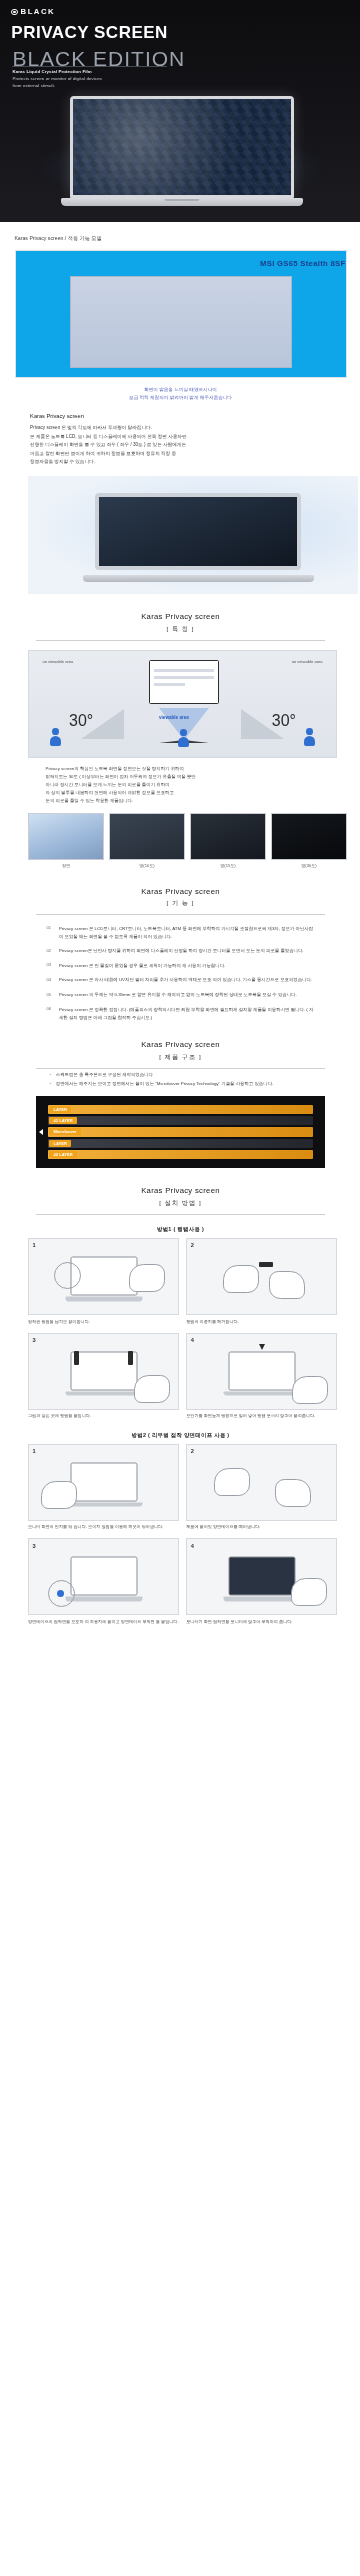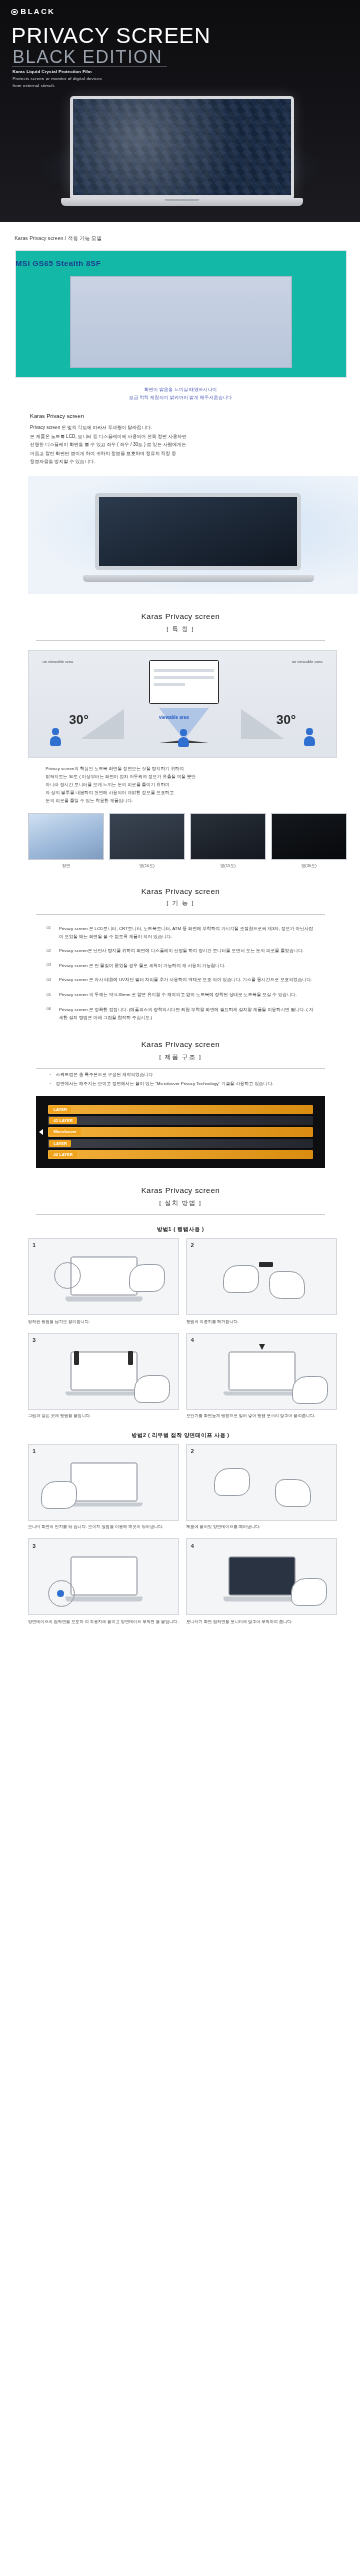--- a/index.html
+++ b/index.html
@@ -27,26 +27,26 @@
     display:inline-block; width:6.7px; height:6.7px; border:1px solid #fff;
     border-radius:50%; margin-right:2.6px; vertical-align:-1px;
     position:relative;
   }
   .hero-logo .mark:after{
     content:""; position:absolute; left:1px; top:1px; width:2.6px; height:2.6px;
     background:#fff; border-radius:50%;
   }
   .hero-title {
     position:absolute; left:11.3px; top:24px;
-    color:#ffffff; font-size:22px; font-weight:normal; letter-spacing:0.5px;
+    color:#ffffff; font-size:17px; font-weight:bold; letter-spacing:0.5px;
     line-height:1.05;
   }
   .hero-sub {
     position:absolute; left:12.4px; top:47px;
-    color:#9aa2ad; font-size:18px; letter-spacing:1px; font-weight:normal;
+    color:#9aa2ad; font-size:21px; letter-spacing:1px; font-weight:normal;
   }
   .hero-desc {
     position:absolute; left:12.4px; top:68px;
     color:#c9cfd6; font-size:4.4px; line-height:1.6; letter-spacing:0.1px;
   }
   .hero-desc .b { font-weight:bold; color:#e8ecf1; }
   .hero-rule { position:absolute; left:12.4px; top:66px; width:155px; height:0.5px; background:#454a52; }
 
   .laptop {
     position:absolute; left:61px; top:96px; width:242px; height:117px;
@@ -95,22 +95,22 @@
     text-align:center; margin:18.5px 0 3.1px;
   }
   .sec-head .t1 { font-size:7.7px; color:#1a1a1a; letter-spacing:0.3px; }
   .sec-head .t2 { font-size:6.2px; color:#333; margin-top:3.6px; letter-spacing:1px; }
   .thin-line { width:289px; height:0.5px; background:#cfcfcf; margin:6.2px auto 0; }
 
   
   .model-sec { padding:13.4px 14.4px 2.1px; }
   .model-label { font-size:5.2px; color:#444; margin-bottom:7.2px; }
   .model-box {
-    width:332px; margin:8px auto; background:#14b8a6; border:0.5px solid #dfe3ea;
-    padding:7.2px 0 9.3px; text-align:left;
+    width:332px; margin:8px auto; background:#0ea5e9; border:0.5px solid #dfe3ea;
+    padding:7.2px 0 9.3px; text-align:right;
   }
   .model-name { color:#1b3f8f; font-size:7.7px; font-weight:bold; letter-spacing:0.3px; }
   .model-screen {
     width:222px; height:92px; margin:8.2px auto 0;
     background:linear-gradient(180deg,#c9d3e4,#b9c5da);
     border:0.5px solid #aab6cc;
   }
   .model-note { text-align:center; font-size:4.6px; color:#4b5bb5; line-height:1.7; margin:6.2px 0 0; }
 
   
@@ -118,21 +118,21 @@
     font-size:4.6px; color:#3b3b3b; line-height:1.85; margin:5.2px 0 0;
   }
 
   
   .angle-box{
     width:309px; height:108px; margin:9.3px auto 0;
     background:linear-gradient(180deg,#e9ecf1,#dfe3ea);
     position:relative; border:0.5px solid #d5d9e0;
   }
   .angle-lbl{ position:absolute; font-size:4.1px; color:#555; }
-  .angle-deg{ position:absolute; font-size:13px; color:#2b2b2b; font-weight:bold; }
+  .angle-deg{ position:absolute; font-size:16px; color:#2b2b2b; font-weight:normal; }
   .angle-view{ position:absolute; font-size:4.6px; color:#2b60c8; font-weight:bold; }
   .angle-screen{
     position:absolute; left:120px; top:9.3px; width:70px; height:44px;
     background:#fff; border:1.5px solid #2d2d2d; border-radius:1.5px;
   }
   .angle-screen .bar{ position:absolute; left:4.1px; right:4.1px; height:3.1px; background:#d6dbe3; }
   .cone{
     position:absolute; width:0;height:0;border-style:solid;opacity:.85;
   }
   .person{

